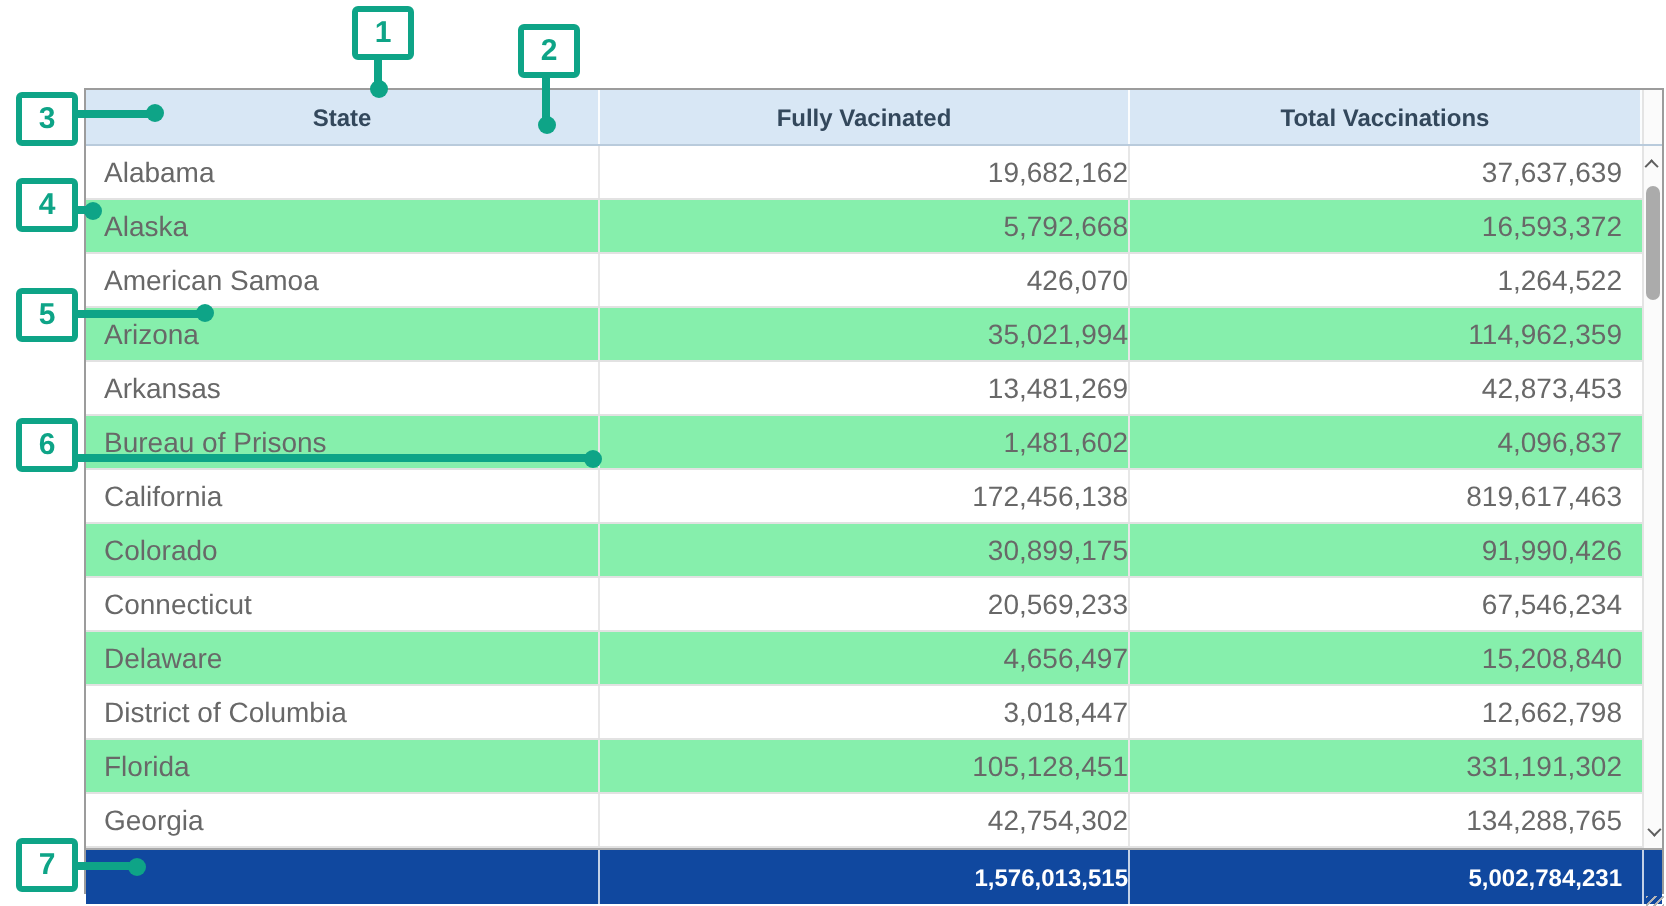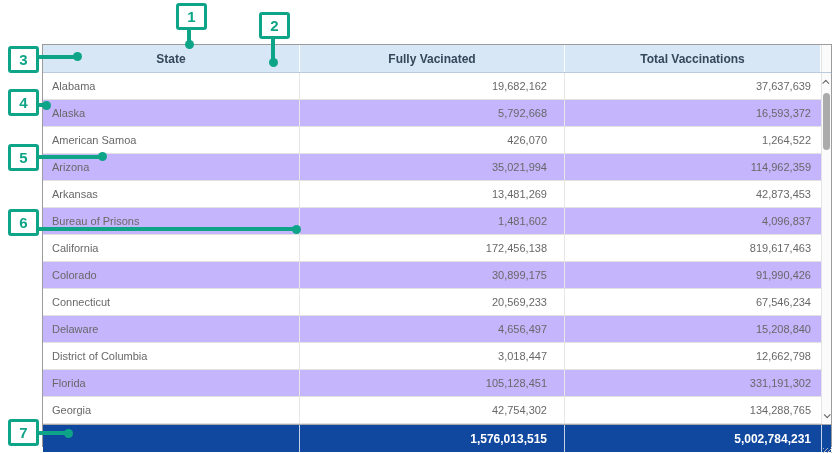--- a/index.html
+++ b/index.html
@@ -13,24 +13,24 @@
   .th { display:flex; align-items:center; justify-content:center;
         font-size:12px; font-weight:bold; color:#33485c; border-right:1px solid rgba(255,255,255,0.9); }
   .th.c-state { width:257px; }
   .th.c-fully { width:265px; }
   .th.c-total { width:256px; }
   .head-corner { width:10px; background:#fbfbfb; border-left:1px solid #e4e4e4; }
 
   .viewport { display:flex; height:351px; }
   .rows { width:778px; }
   .tr { display:flex; height:27px; border-bottom:1px solid #e2e2e2; background:#ffffff; }
-  .tr.odd { background:#c4b5fd; }
-  .td { display:flex; align-items:center; font-size:11px; color:#686868; }
+  .tr.odd { background:#86efac; }
+  .td { display:flex; align-items:center; font-size:14px; color:#686868; }
   .td.c-state { width:257px; padding-left:9px; border-right:1px solid #e7e7e7; }
-  .td.c-fully { width:265px; justify-content:flex-end; padding-right:17px; border-right:1px solid #e7e7e7;text-align:center; }
+  .td.c-fully { width:265px; justify-content:flex-end; padding-right:0; border-right:1px solid #e7e7e7;text-align:center; }
   .td.c-total { width:256px; justify-content:flex-end; padding-right:10px; }
 
   
   .vscroll { position:relative; width:10px; background:#fbfbfb; border-left:1px solid #e4e4e4; }
   .scroll-btn { position:absolute; left:0; width:9px; height:14px; display:flex; align-items:center; justify-content:center; }
   .scroll-btn.up { top:2px; }
   .scroll-btn.down { bottom:2px; }
   .chev { width:5px; height:5px; border-left:1.6px solid #5f5f5f; border-top:1.6px solid #5f5f5f; }
   .chev.up { transform:rotate(45deg) translateY(1px); }
   .chev.down { transform:rotate(-135deg) translateY(1px); }

